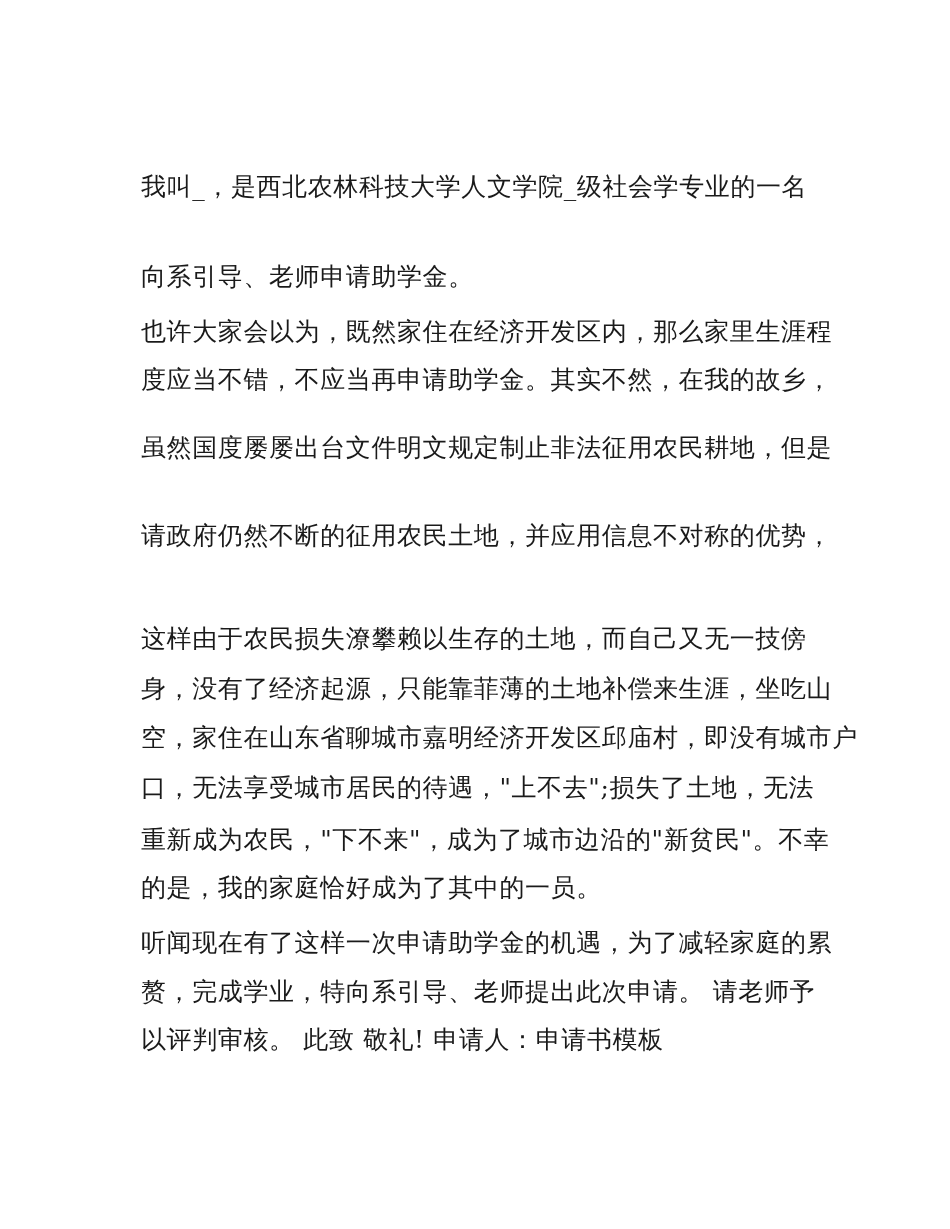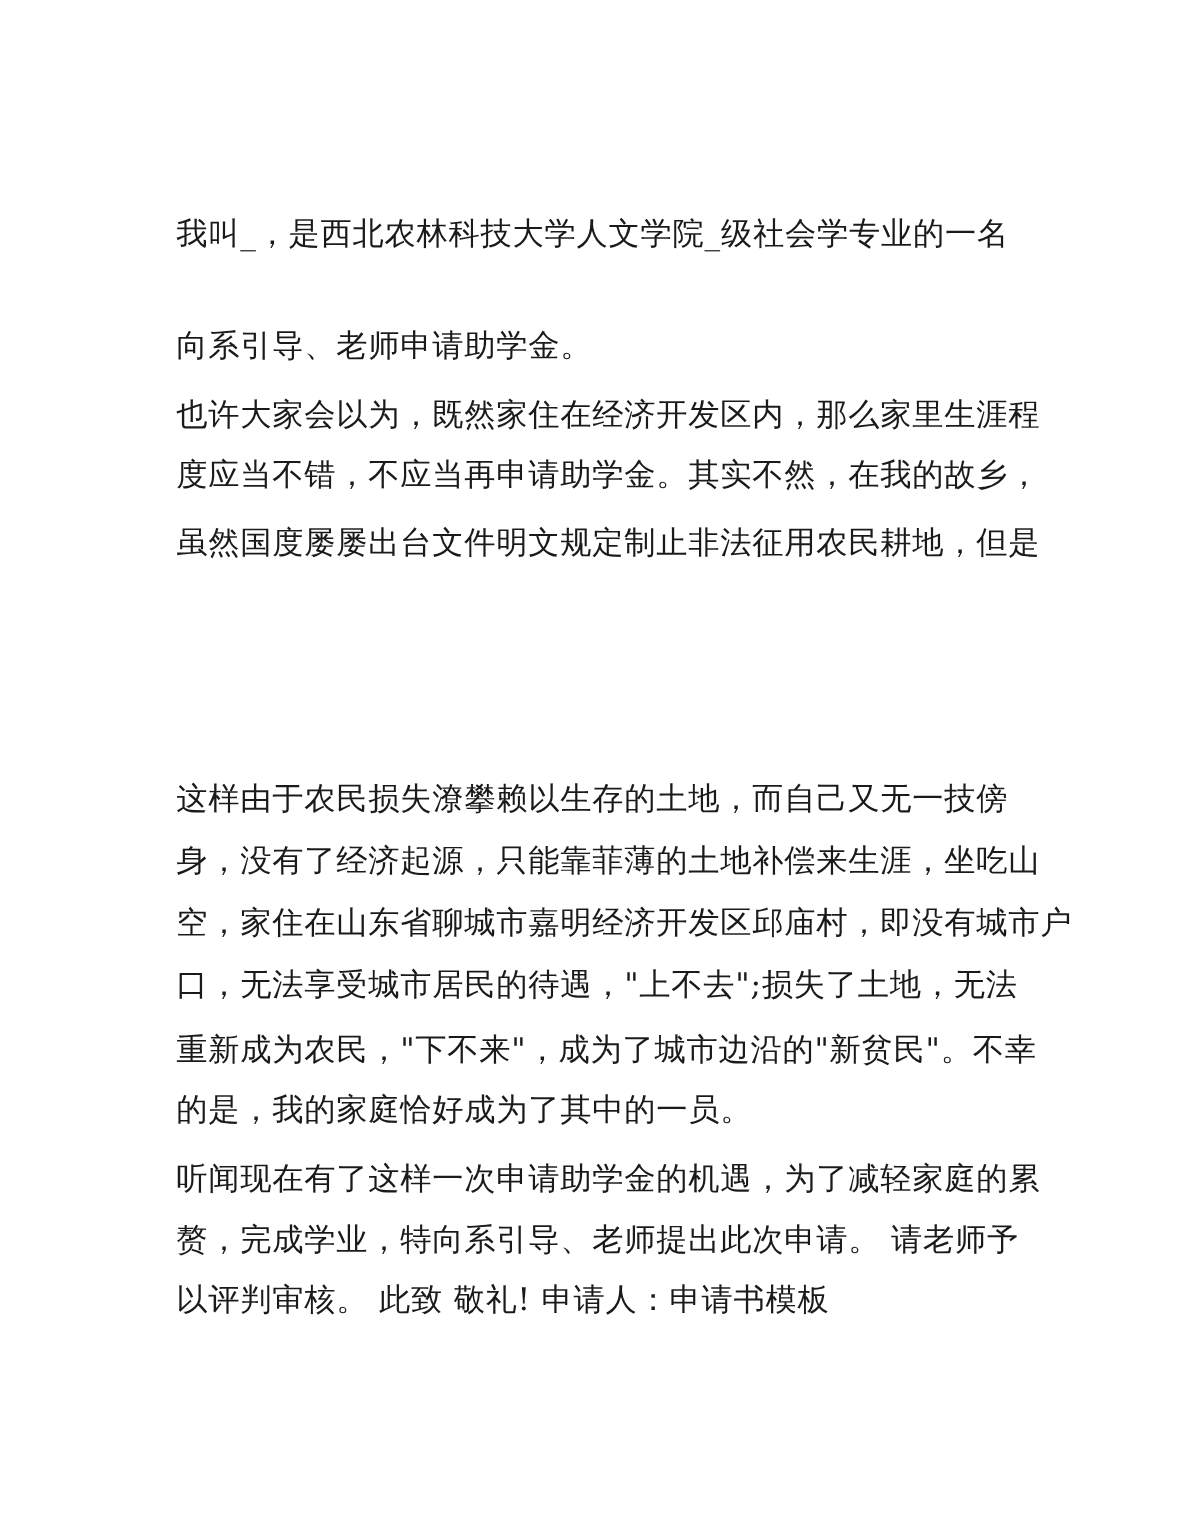--- a/index.html
+++ b/index.html
@@ -13,21 +13,22 @@
   }
 </style>
 </head>
 <body>
 
 <div class="page">
   <div class="line" style="top:172px">我叫_，是西北农林科技大学人文学院_级社会学专业的一名</div>
   <div class="line" style="top:262px">向系引导、老师申请助学金。</div>
   <div class="line" style="top:317px">也许大家会以为，既然家住在经济开发区内，那么家里生涯程</div>
   <div class="line" style="top:365px">度应当不错，不应当再申请助学金。其实不然，在我的故乡，</div>
-  <div class="line" style="top:419px">虽然国度屡屡出台文件明文规定制止非法征用农民耕地，但是</div>
+  <div class="line" style="top:433px">虽然国度屡屡出台文件明文规定制止非法征用农民耕地，但是</div>
+  <div class="line" style="top:521px">请政府仍然不断的征用农民土地，并应用信息不对称的优势，</div>
   <div class="line" style="top:624px">这样由于农民损失潦攀赖以生存的土地，而自己又无一技傍</div>
   <div class="line" style="top:674px">身，没有了经济起源，只能靠菲薄的土地补偿来生涯，坐吃山</div>
   <div class="line" style="top:723px">空，家住在山东省聊城市嘉明经济开发区邱庙村，即没有城市户</div>
   <div class="line" style="top:773px">口，无法享受城市居民的待遇，"上不去";损失了土地，无法</div>
   <div class="line" style="top:825px">重新成为农民，"下不来"，成为了城市边沿的"新贫民"。不幸</div>
   <div class="line" style="top:873px">的是，我的家庭恰好成为了其中的一员。</div>
   <div class="line" style="top:928px">听闻现在有了这样一次申请助学金的机遇，为了减轻家庭的累</div>
   <div class="line" style="top:977px">赘，完成学业，特向系引导、老师提出此次申请。 请老师予</div>
   <div class="line" style="top:1025px">以评判审核。 此致 敬礼! 申请人：申请书模板</div>
 </div>

